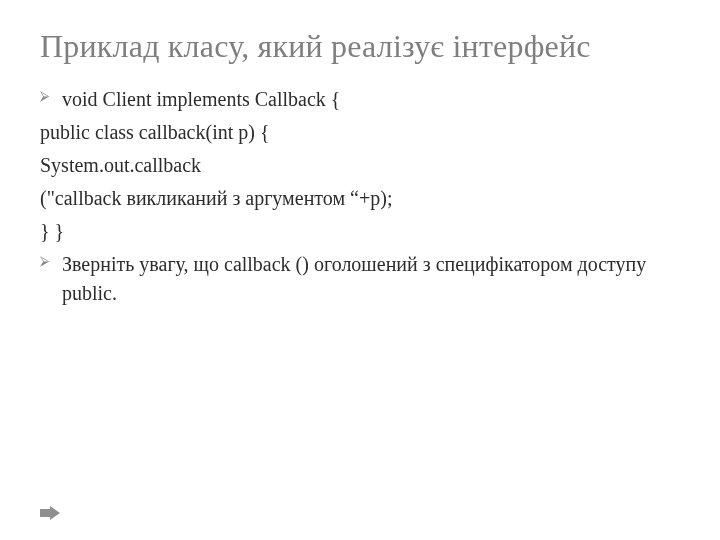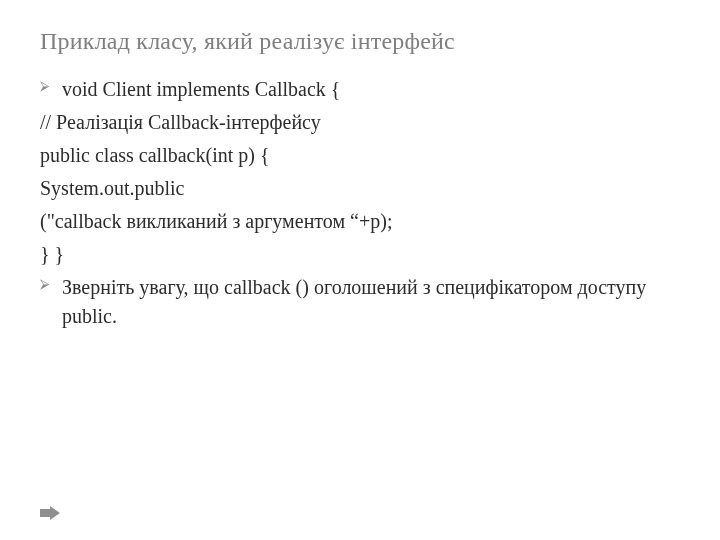--- a/index.html
+++ b/index.html
@@ -13,21 +13,21 @@
     overflow: hidden;
   }
   .slide {
     box-sizing: border-box;
     width: 720px;
     height: 540px;
     padding: 28px 40px 20px 40px;
     position: relative;
   }
   .title {
-    font-size: 24px;
+    font-size: 32px;
     color: #7f7f7f;
     font-weight: 400;
     margin: 0 0 20px 0;
     letter-spacing: 0.2px;
   }
   .body {
     font-size: 20px;
     line-height: 1.45;
     color: #2c2c2c;
   }
@@ -68,23 +68,22 @@
 
   <h1 class="title">Приклад класу, який реалізує інтерфейс</h1>
 
   <div class="body">
 
     <div class="line bulleted">
       <span class="bullet-glyph">⮚</span>
       <span>void Client implements Callback  {</span>
     </div>
 
-    <div class="line">// Реалізація Callback-інтерфейсу</div>
     <div class="line">public class callback(int p)   {</div>
-    <div class="line">System.out.public</div>
+    <div class="line">System.out.callback</div>
     <div class="line">("callback викликаний з аргументом “+p);</div>
     <div class="line">} }</div>
 
     <div class="line bulleted note">
       <span class="bullet-glyph">⮚</span>
       <span>Зверніть увагу, що callback () оголошений з специфікатором доступу public.</span>
     </div>
 
   </div>
 

